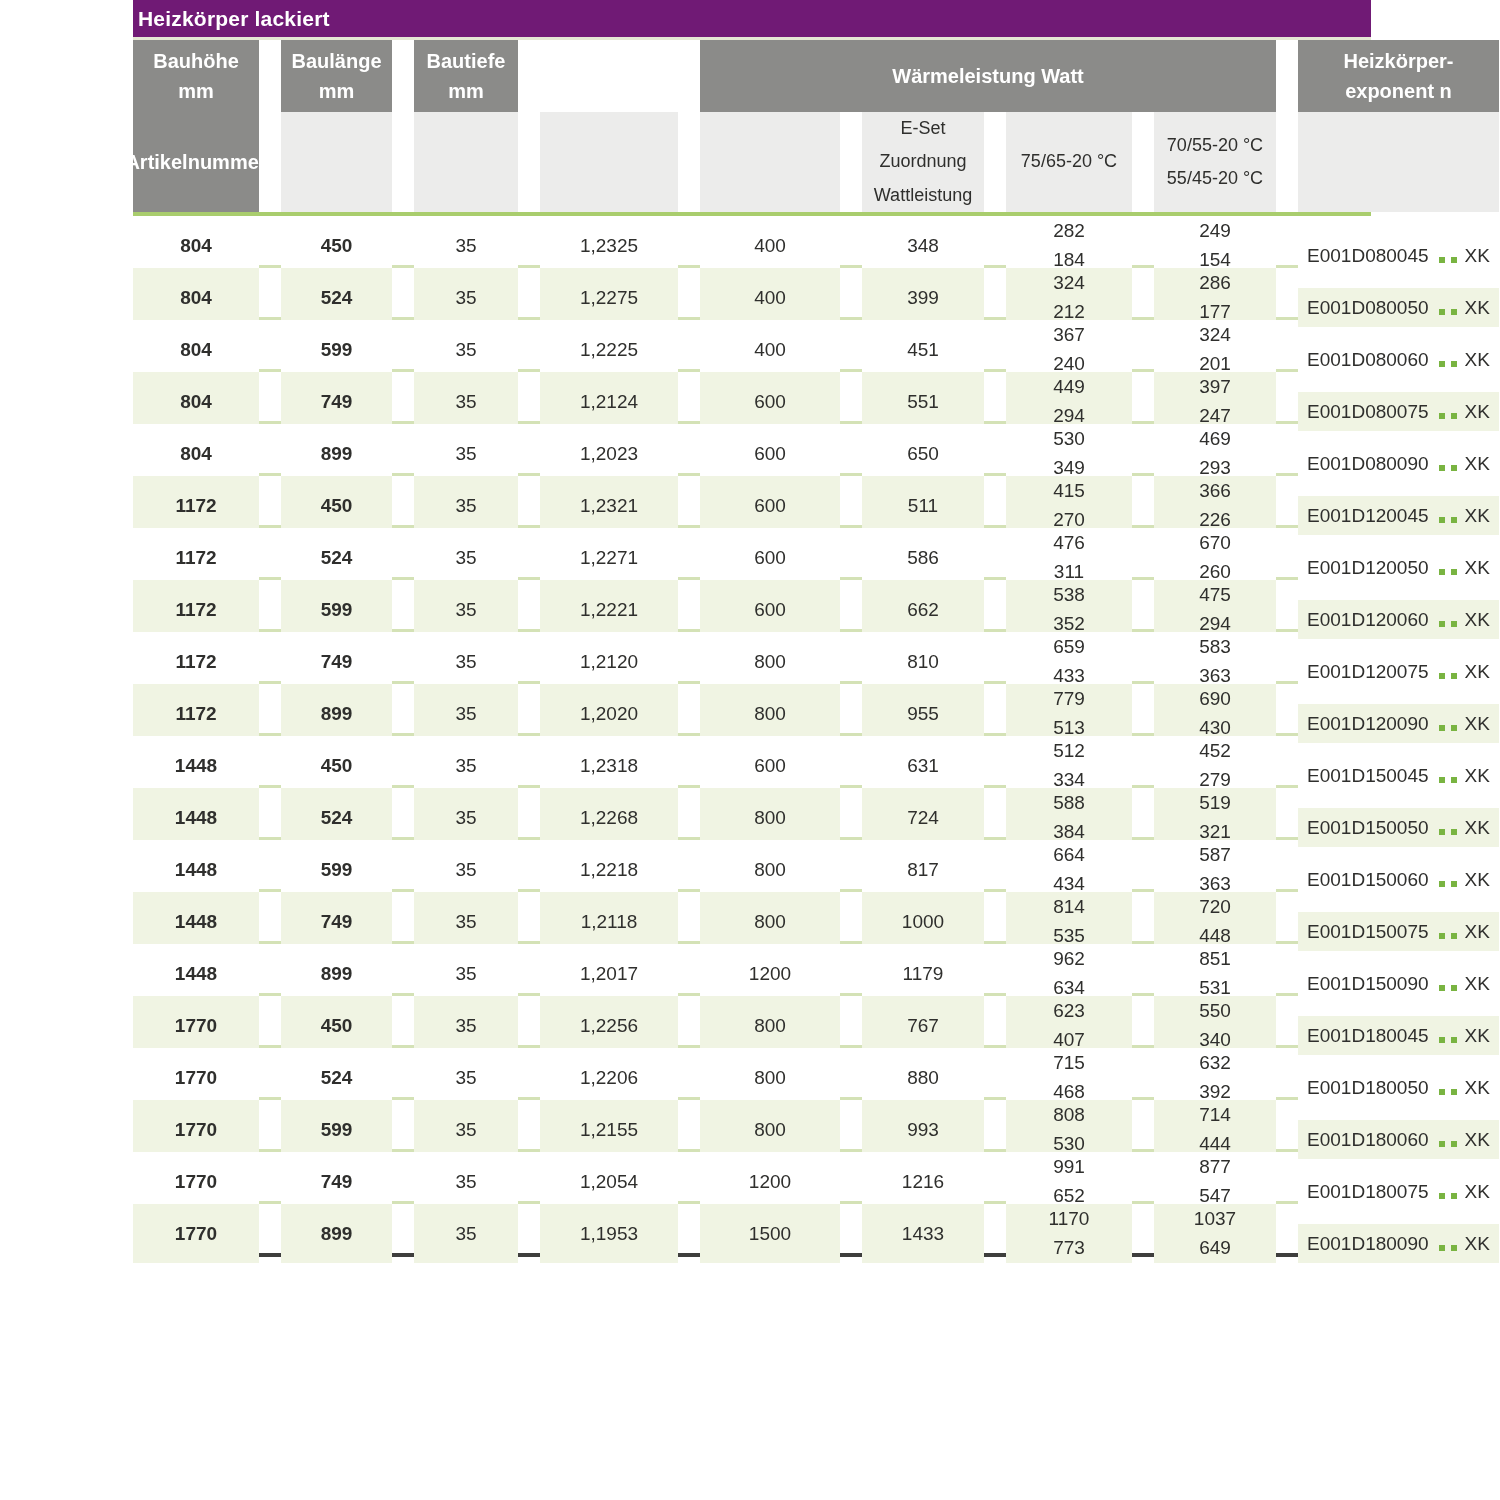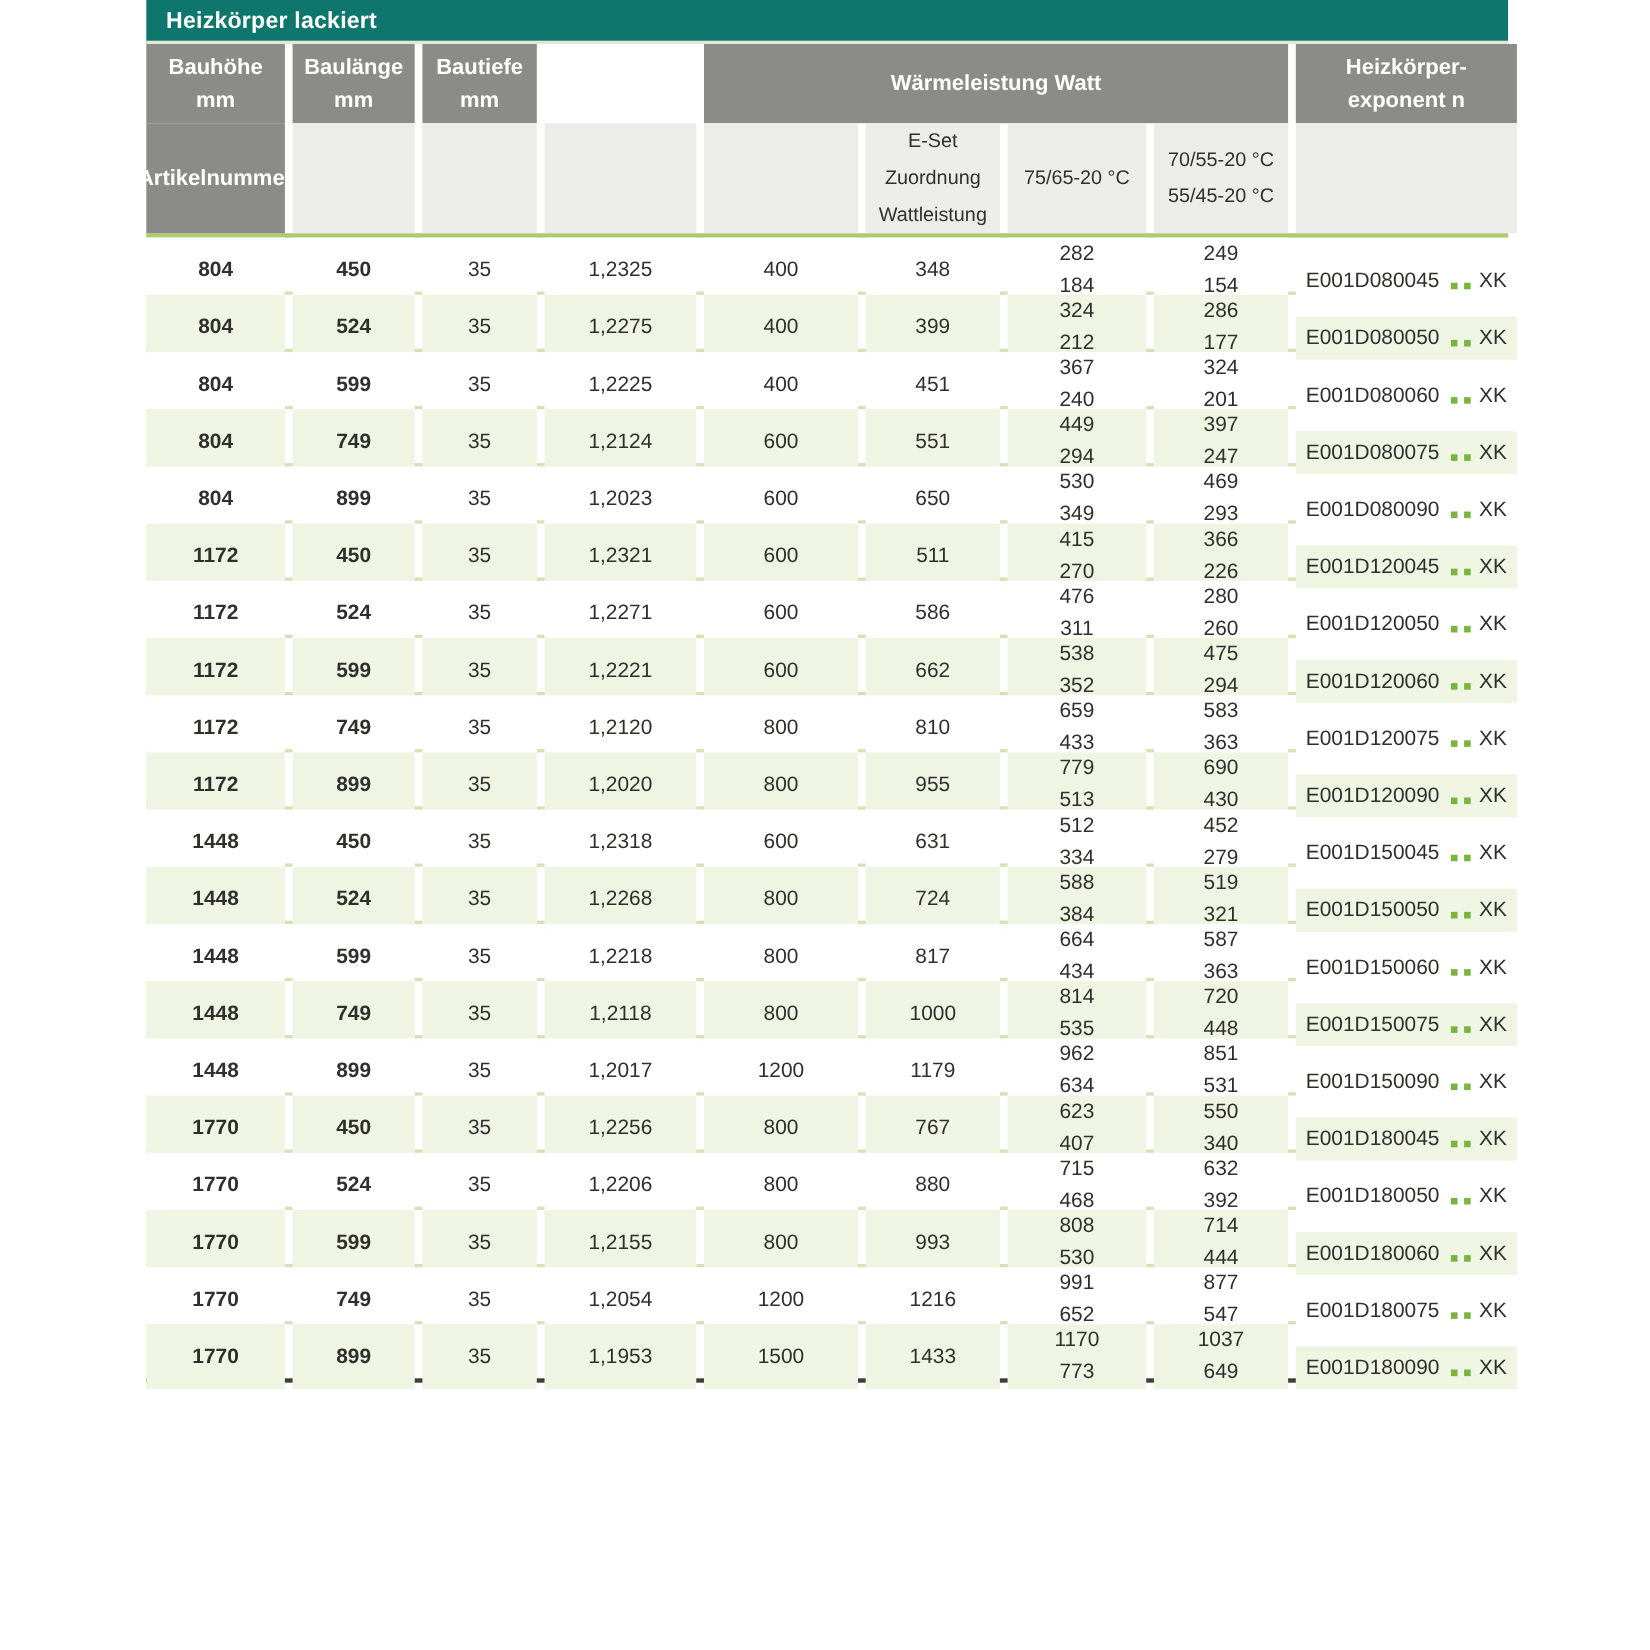--- a/index.html
+++ b/index.html
@@ -4,30 +4,30 @@
 <style>
   html,body{margin:0;padding:0;}
   body{
     width:1500px;height:1500px;background:#ffffff;overflow:hidden;position:relative;
     font-family:"Liberation Sans","DejaVu Sans",sans-serif;color:#2f2f2d;
   }
   .tbl{position:absolute;left:133px;top:0;width:1238px;}
 
   
   .titlebar{
-    height:40px;background:#0f766e;border-bottom:3px solid #e5e7d4;
-    display:flex;align-items:center;padding-left:18px;box-sizing:border-box;
+    height:40px;background:#701a75;border-bottom:3px solid #e5e7d4;
+    display:flex;align-items:center;padding-left:5px;box-sizing:border-box;
   }
   .titlebar span{color:#ffffff;font-size:21px;font-weight:bold;letter-spacing:.2px;}
 
   
   .grid{
     display:grid;
     grid-template-columns:126px 111px 104px 138px 140px 122px 126px 122px 201px;
-    column-gap:7px;
+    column-gap:22px;
   }
 
   
   .hdr{grid-template-rows:72px 100px;}
   .hcell{
     background:#8b8b89;color:#ffffff;font-weight:bold;font-size:20px;line-height:1.5;
     display:flex;flex-direction:column;align-items:center;justify-content:center;text-align:center;
   }
   .hcell.watt{grid-column:5 / span 4;}
   .scell{
@@ -349,21 +349,21 @@
           <span>600</span>
         </div>
     <div class="cell">
           <span>586</span>
         </div>
     <div class="cell">
       <span>476</span>
       <span>311</span>
     </div>
     <div class="cell">
-      <span>280</span>
+      <span>670</span>
       <span>260</span>
     </div>
     <div class="cell art">
       <span>E001D120050</span>
       <span class="art-dots">
             <i></i>
             <i></i>
           </span>
       <span>XK</span>
     </div>

